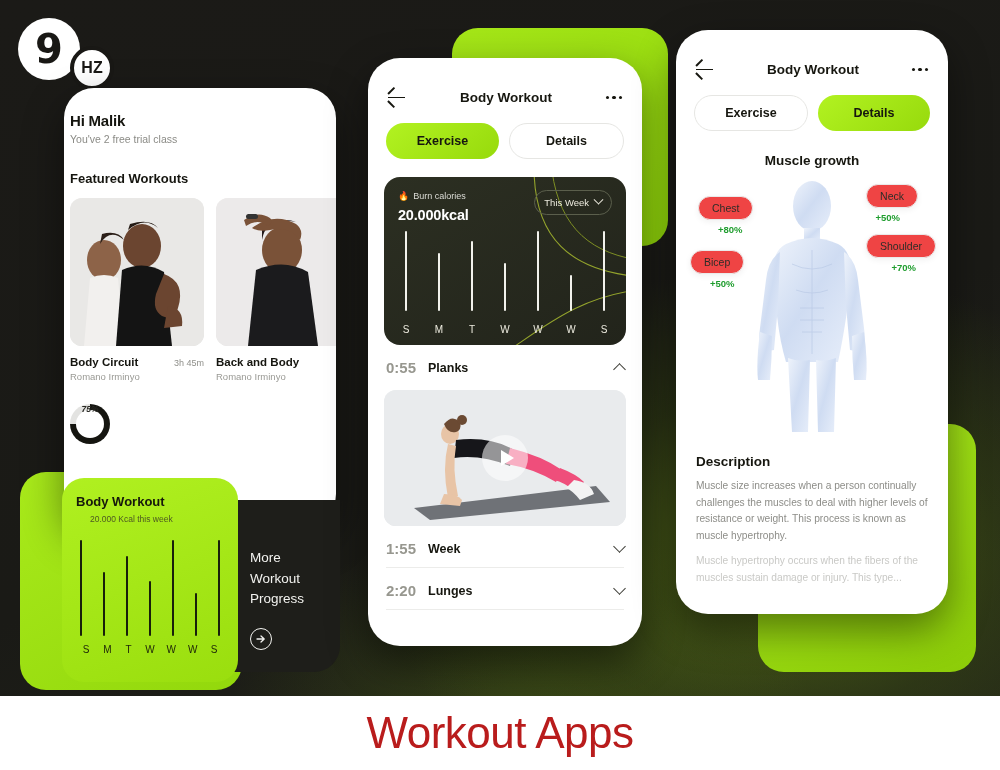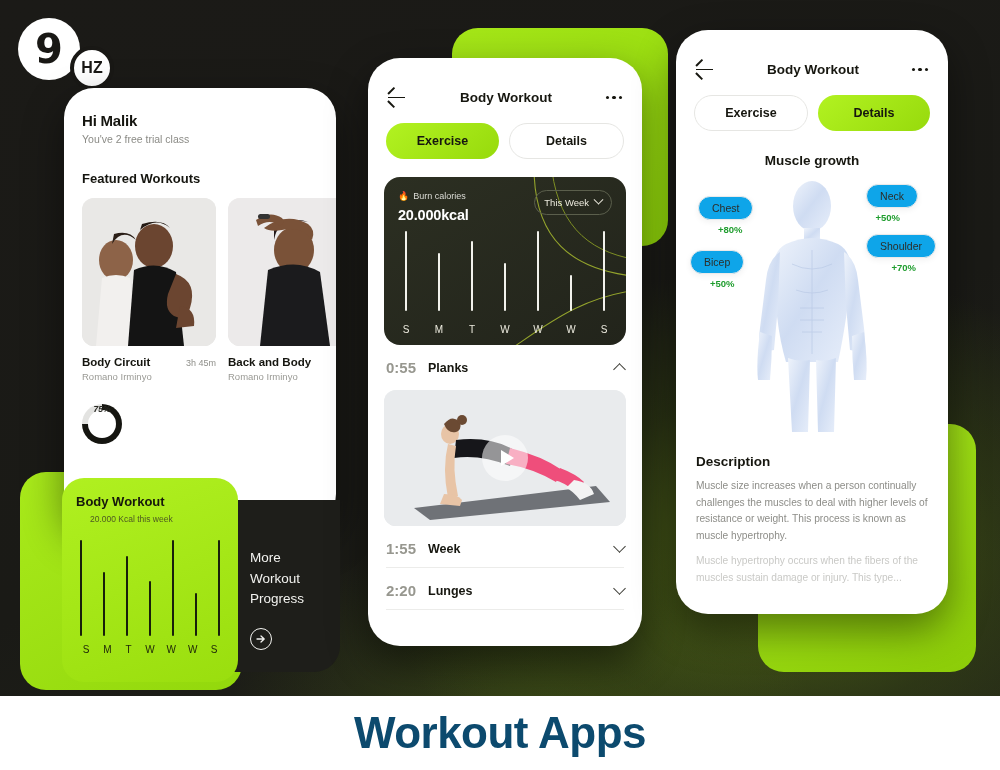--- a/index.html
+++ b/index.html
@@ -21,21 +21,21 @@
       radial-gradient(ellipse 560px 400px at 78% 72%, rgba(120,160,20,0.55) 0%, rgba(80,110,15,0.28) 40%, rgba(25,24,21,0) 72%),
       radial-gradient(ellipse 420px 300px at 52% 95%, rgba(110,150,20,0.30) 0%, rgba(25,24,21,0) 70%),
       linear-gradient(160deg, #1b1a17 0%, #1a1a16 55%, #22241a 100%);
   }
   .bottom-caption-bar {
     position: absolute; left:0; right:0; bottom:0; height: 74px;
     background:#ffffff;
     display:flex; align-items:center; justify-content:center;
   }
   .bottom-caption-bar span{
-    font-size: 44px; font-weight: 700; color:#0c4a6e; letter-spacing:-0.5px;
+    font-size: 44px; font-weight: 400; color:#b91c1c; letter-spacing:-0.5px;
   }
   
   .logo { position:absolute; left:18px; top:18px; width:116px; height:74px; }
   .logo .circ9{
     position:absolute; left:0; top:0; width:62px; height:62px;
     border-radius:50%; background:#fff;
     display:flex; align-items:center; justify-content:center;
     font-size:40px; font-weight:700; color:#191815; line-height:1;
     font-family:"DejaVu Sans", sans-serif;
   }
@@ -52,21 +52,21 @@
   .gb-right { left:758px; top:424px; width:218px; height:248px; background:linear-gradient(150deg,#a9ea1b,#8ccc08); }
   
   .phone {
     position:absolute; background:#ffffff; border-radius:30px; overflow:hidden;
     box-shadow:0 16px 40px rgba(0,0,0,.45);
   }
   .p1 { left:64px;  top:88px;  width:272px; height:436px; }
   .p2 { left:368px; top:58px;  width:274px; height:588px; border-radius:32px;}
   .p3 { left:676px; top:30px;  width:272px; height:584px; border-radius:32px;}
   
-  .p1-pad { padding:24px 18px 0 18px; }
+  .p1-pad { padding:24px 18px 0 6px; }
   .p1-hi { font-size:15px; font-weight:700; color:#15150f; letter-spacing:-0.2px;}
   .p1-sub { font-size:10.5px; color:#8b8b86; margin-top:4px; }
   .p1-feat { font-size:13px; font-weight:700; color:#15150f; margin-top:26px; }
   .cards-row { display:flex; gap:12px; margin-top:12px; }
   .wcard { width:134px; flex:0 0 134px; }
   .wimg { width:134px; height:148px; border-radius:12px; position:relative; overflow:hidden;
           background:linear-gradient(160deg,#efeeec,#dedddb); }
   .wcard-title-row{ display:flex; align-items:baseline; justify-content:space-between; margin-top:10px;}
   .wcard-title{ font-size:11.5px; font-weight:700; color:#15150f;}
   .wcard-dur{ font-size:9px; color:#8f8f8a;}
@@ -144,21 +144,21 @@
   .ex-divider{ height:1px; background:#ececea; margin:0 18px;}
   .vid{ margin:4px 16px 0 16px; height:136px; border-radius:12px; position:relative; overflow:hidden;
         background:linear-gradient(180deg,#eceef0 0%,#e3e6e8 60%,#dfe2e4 100%);}
   .vid .play{ position:absolute; left:50%; top:50%; width:46px; height:46px; margin:-23px 0 0 -23px;
               border-radius:50%; background:rgba(255,255,255,.55); display:flex; align-items:center; justify-content:center;}
   .vid .play::after{ content:""; border-left:13px solid #fff; border-top:8px solid transparent;
               border-bottom:8px solid transparent; margin-left:4px;}
   
   .mg-title{ text-align:center; font-size:13.5px; font-weight:700; color:#16160f; margin-top:22px;}
   .body-wrap{ position:relative; height:262px; margin-top:4px;}
-  .pill{ position:absolute; background:#0ea5e9; border:1px solid #eaeaea; border-radius:14px;
+  .pill{ position:absolute; background:#ef4444; border:1px solid #eaeaea; border-radius:14px;
          height:24px; padding:0 13px; display:flex; align-items:center; justify-content:center;
          font-size:10.5px; color:#2d2d28; box-shadow:0 2px 6px rgba(0,0,0,.06); cursor:pointer;}
   .pct{ position:absolute; font-size:9.5px; font-weight:700; color:#1f9d2e;}
   .desc-wrap{ position:absolute; left:0; right:0; bottom:0; padding:0 20px 0 20px; }
   .desc-title{ font-size:13.5px; font-weight:700; color:#16160f;}
   .desc-p{ font-size:10.2px; line-height:1.62; color:#8d8d88; margin-top:9px;}
   .desc-p.fade{ color:#c9c9c6; }
 </style>
 </head>
 <body>

